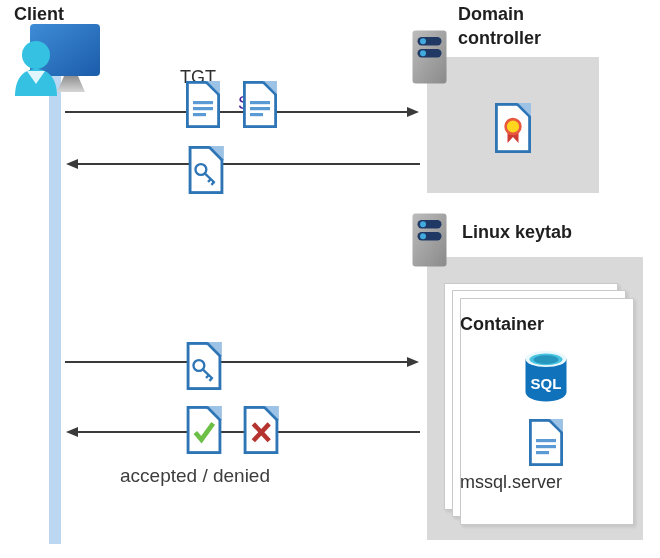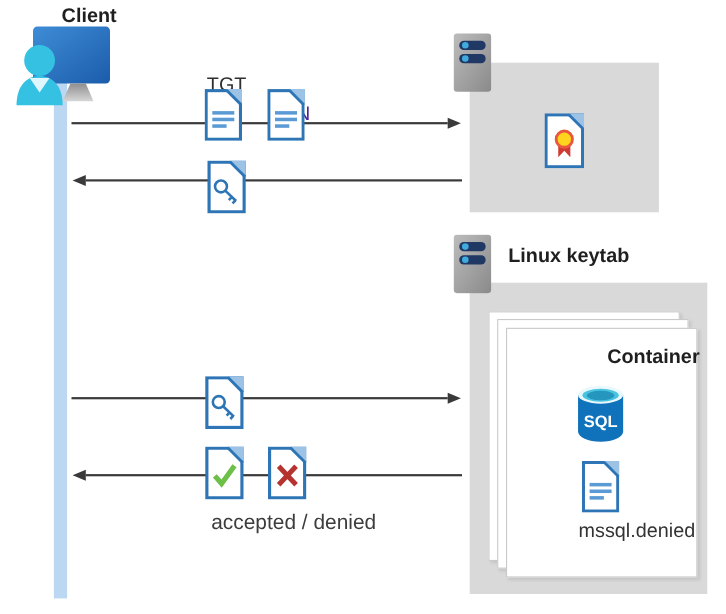--- a/index.html
+++ b/index.html
@@ -3,21 +3,21 @@
 <meta charset="utf-8">
 <style>
   html,body{margin:0;padding:0;background:#fff;}
   .canvas{
     position:relative;width:660px;height:558px;background:#fff;overflow:hidden;
     font-family:"Liberation Sans","DejaVu Sans",sans-serif;
   }
   .abs{position:absolute;}
   .heading{font-size:18px;font-weight:700;color:#1f1f1f;line-height:24px;}
   .plain{font-size:18px;font-weight:400;color:#3d3d3d;}
-  .center{text-align:right;}
+  .center{text-align:left;}
   
   .zone{position:absolute;background:#d9d9d9;}
   
   .lifeline{position:absolute;left:49px;top:70px;width:12px;height:474px;background:#bcd7f2;}
   
   .arrow{position:absolute;height:2px;background:#3a3a3a;}
   .arrow.right::after{
     content:"";position:absolute;right:-12px;top:-4px;width:0;height:0;
     border-left:12px solid #3a3a3a;border-top:5px solid transparent;border-bottom:5px solid transparent;
   }
@@ -136,20 +136,21 @@
           <stop offset="1" stop-color="#8a8a8a"></stop>
       </linearGradient>
     </defs>
     <rect x="0.5" y="0.5" width="34" height="53" rx="3" fill="url(#srvg1)"></rect>
     <rect x="5.5" y="7" width="24" height="8.5" rx="4.2" fill="#1f3864"></rect>
     <circle cx="11" cy="11.2" r="3" fill="#41aade"></circle>
     <rect x="5.5" y="19" width="24" height="8.5" rx="4.2" fill="#1f3864"></rect>
     <circle cx="11" cy="23.2" r="3" fill="#41aade"></circle>
   </svg>
 
+  <div class="abs heading" style="left:458px;top:2px;width:112px;">Domain controller</div>
 
   <svg class="abs" style="left:495px;top:103px;" width="36" height="50" viewBox="0 0 36 50">
     <rect x="1.4" y="1.4" width="33.2" height="47.2" fill="#fff" stroke="#2e75b6" stroke-width="2.8"></rect>
     <polygon points="22,0 36,0 36,14" fill="#9cc3e6"></polygon>
     <line x1="22" y1="1" x2="35.4" y2="14.4" stroke="#2e75b6" stroke-width="2.6"></line>
     <polygon points="12.5,25 12.5,40 18,34 23.5,40 23.5,25" fill="#cf3a32"></polygon>
     <circle cx="18" cy="23.5" r="7.4" fill="#ffd51e" stroke="#e8583f" stroke-width="2.6"></circle>
   </svg>
 
   <div class="zone" style="left:427px;top:257px;width:216px;height:283px;"></div>
@@ -188,15 +189,15 @@
     <rect x="1.4" y="1.4" width="31.2" height="44.2" fill="#fff" stroke="#2e75b6" stroke-width="2.8"></rect>
     <polygon points="20,0 34,0 34,14" fill="#9cc3e6"></polygon>
     <line x1="20" y1="1" x2="33.4" y2="14.4" stroke="#2e75b6" stroke-width="2.6"></line>
     <g fill="#5b9bd5">
       <rect x="7" y="20" width="20" height="3.2"></rect>
       <rect x="7" y="26" width="20" height="3.2"></rect>
       <rect x="7" y="32" width="13" height="3.2"></rect>
     </g>
   </svg>
 
-  <div class="abs plain center" style="left:460px;top:472px;width:172px;color:#333;">mssql.denied</div>
+  <div class="abs plain center" style="left:460px;top:472px;width:172px;color:#333;">mssql.server</div>
 
 </div>
 
 </body></html>

